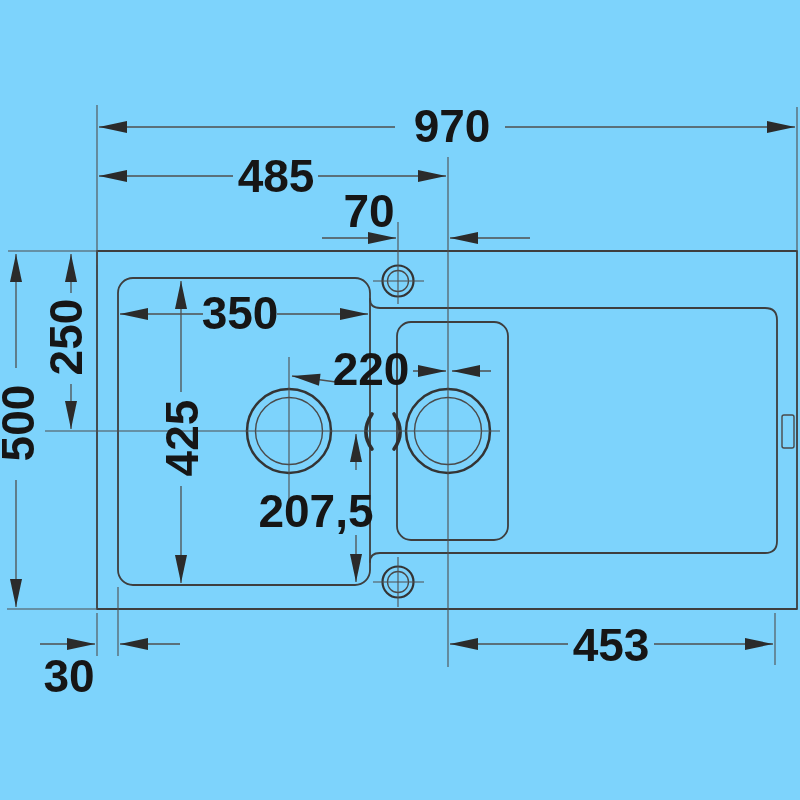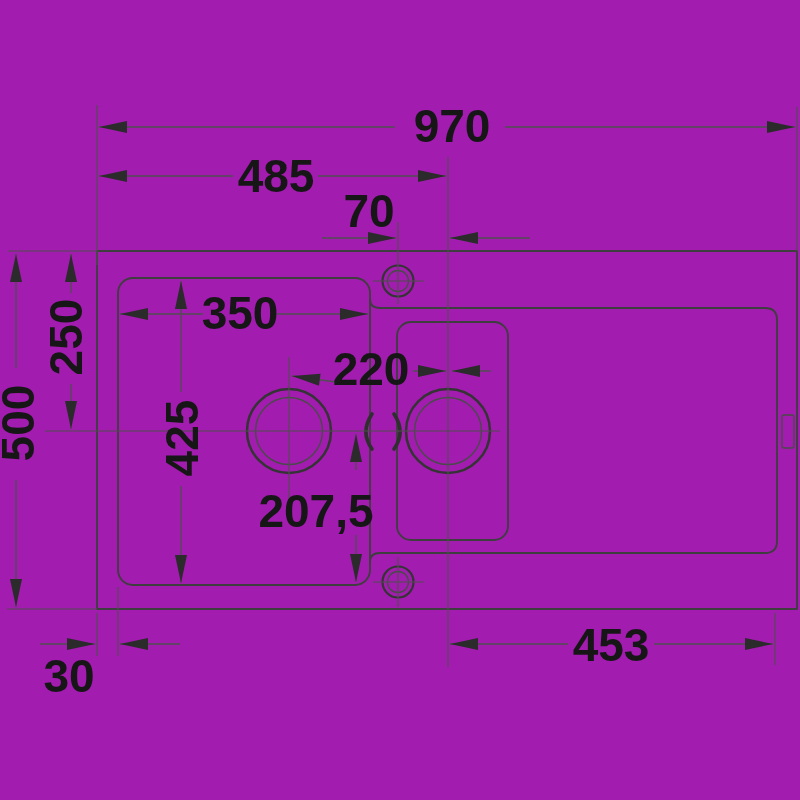--- a/index.html
+++ b/index.html
@@ -4,21 +4,21 @@
 <style>
   html, body {
     margin: 0;
     padding: 0;
     background: #ffffff;
   }
   .stage {
     position: relative;
     width: 800px;
     height: 800px;
-    background: #a21caf;
+    background: #7dd3fc;
     overflow: hidden;
   }
   svg { display: block; }
   .outline {
     fill: none;
     stroke: #3e3e3e;
     stroke-width: 1.8;
     stroke-linecap: round;
     stroke-linejoin: round;
   }

